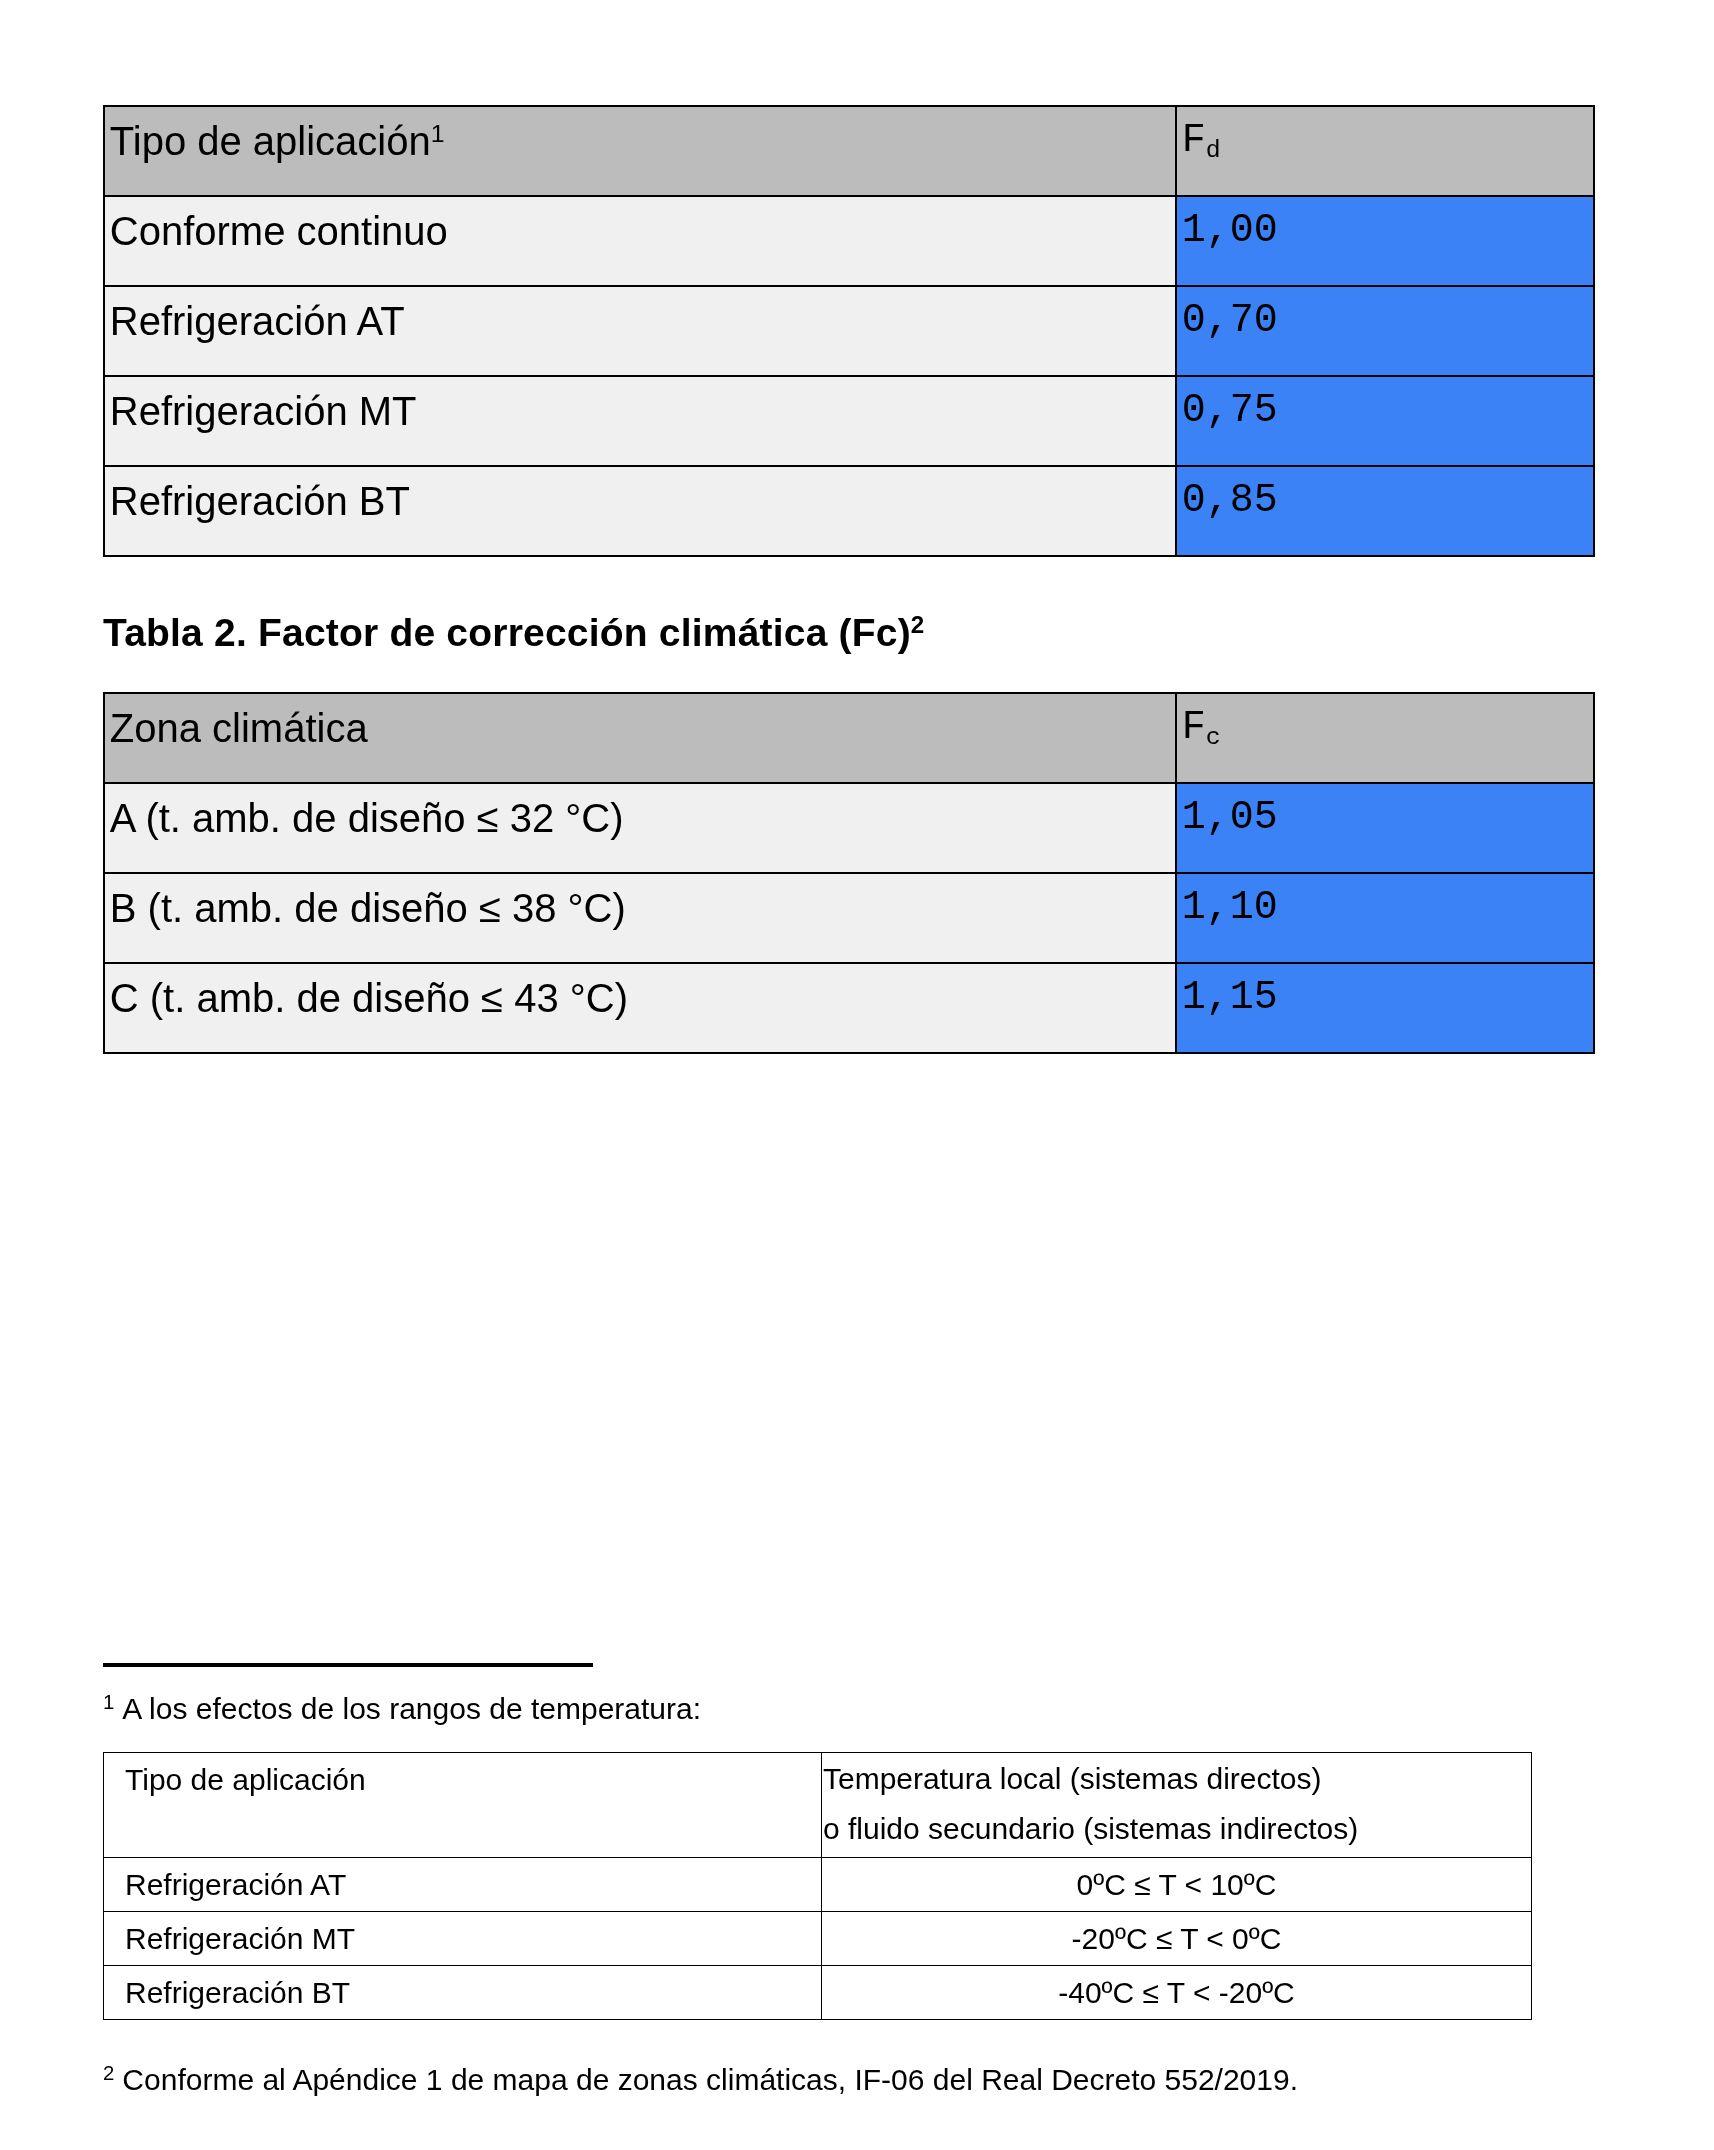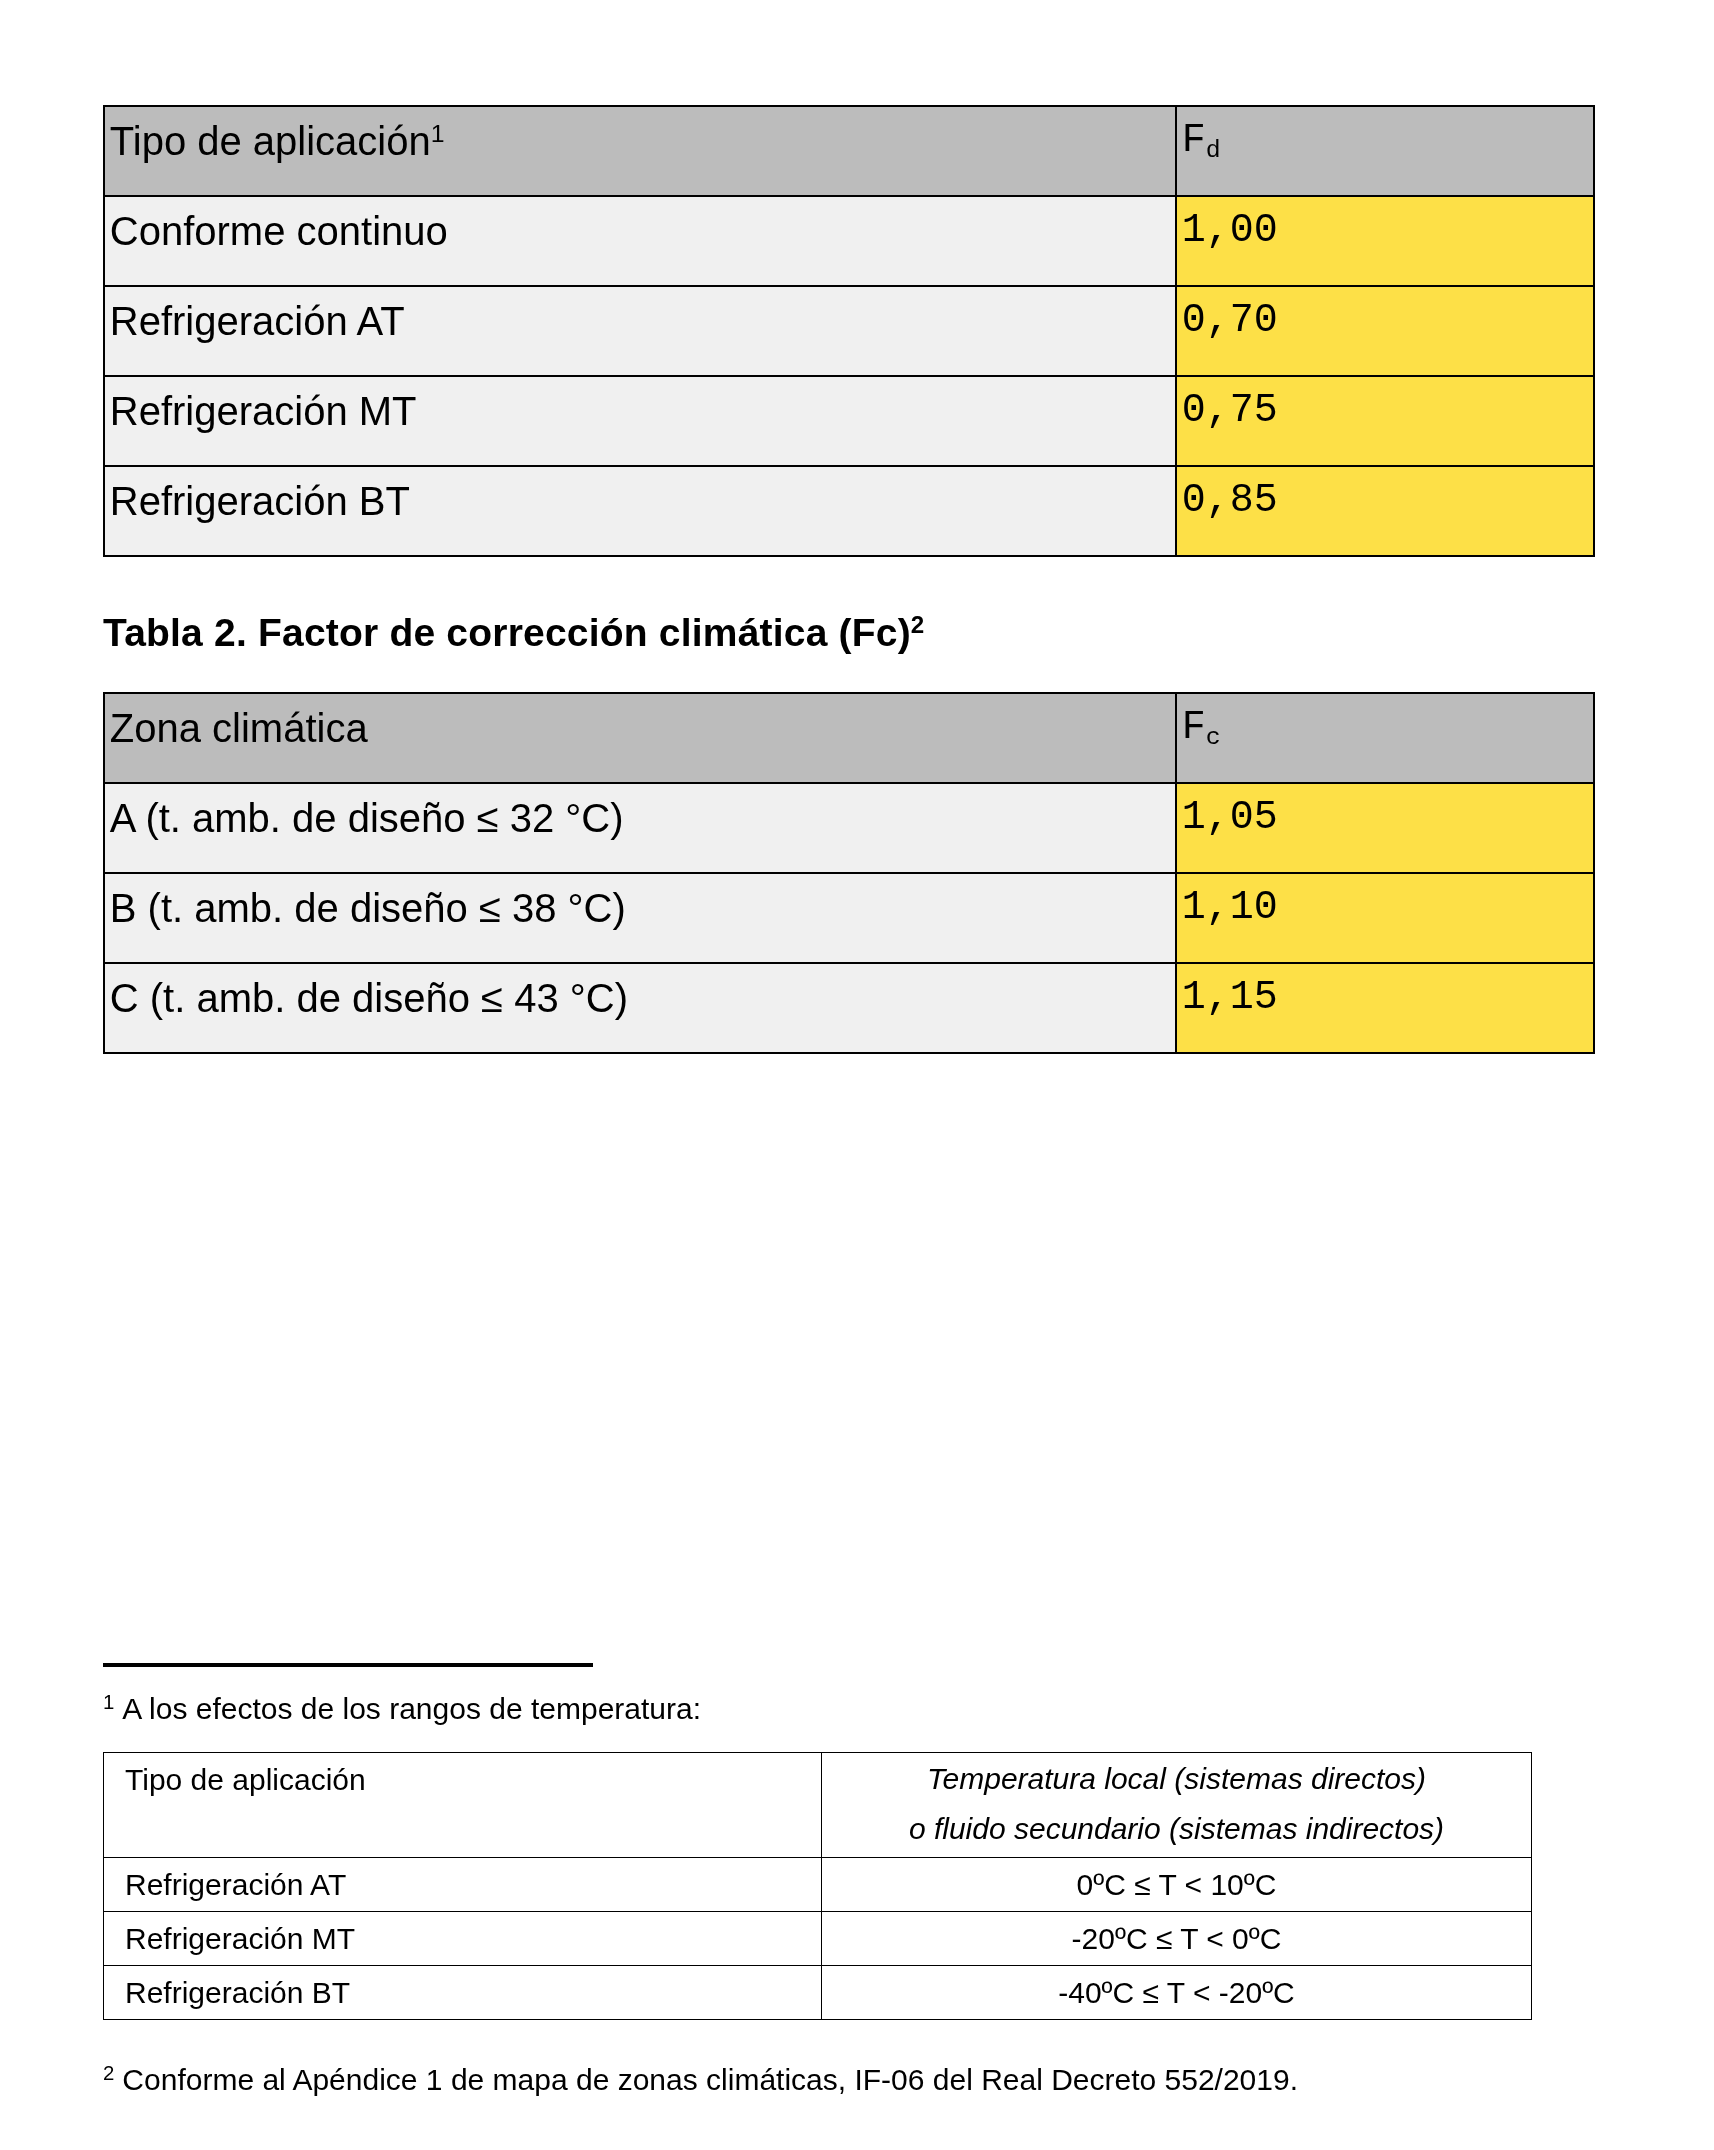--- a/index.html
+++ b/index.html
@@ -39,21 +39,21 @@
     height:90px;
     overflow:hidden;
     white-space:nowrap;
   }
   #table1 { top:105px;padding-left:45px; }
   #table2 { top:692px; }
   .main-table .c1 { width:1072px; }
   .main-table .c2 { width:418px;font-family:Liberation Mono, monospace; }
   .main-table tr.hdr td { background:var(--header-bg,#bcbcbc); }
   .main-table td.lbl { background:var(--label-bg,#f0f0f0); }
-  .main-table td.val { background:#fde047; }
+  .main-table td.val { background:#3b82f6; }
 
   .fn-rule {
     position:absolute; left:103px; top:1663px;
     width:490px; height:4px; background:#000;
   }
 
   .footnote {
     position:absolute; left:103px;
     font-size:30px; line-height:1.25;
     white-space:nowrap;
@@ -72,21 +72,21 @@
     font-size:30px;
     line-height:1.3;
     overflow:hidden;
   }
   .fn-table .c1 { width:718px; }
   .fn-table .c2 { width:710px; }
   .fn-table tr.fn-hdr td { height:105px; }
   .fn-table tr.fn-row td { height:54px; }
   .fn-table td.lbl { padding:6.5px 0 0 21px; text-align:left; }
   .fn-table td.val { padding:6.5px 0 0 0; text-align:center; }
-  .fn-table td.hdr-r { text-align:center; line-height:50px;font-style:italic; }
+  .fn-table td.hdr-r { text-align:left; line-height:50px; }
 </style>
 </head>
 <body>
 
 <div class="page" style="--page-bg: #ffffff; --header-bg: #bcbcbc; --label-bg: #f0f0f0;">
 
 
   <table class="main-table" id="table1">
     <tbody>
         <tr class="hdr">

